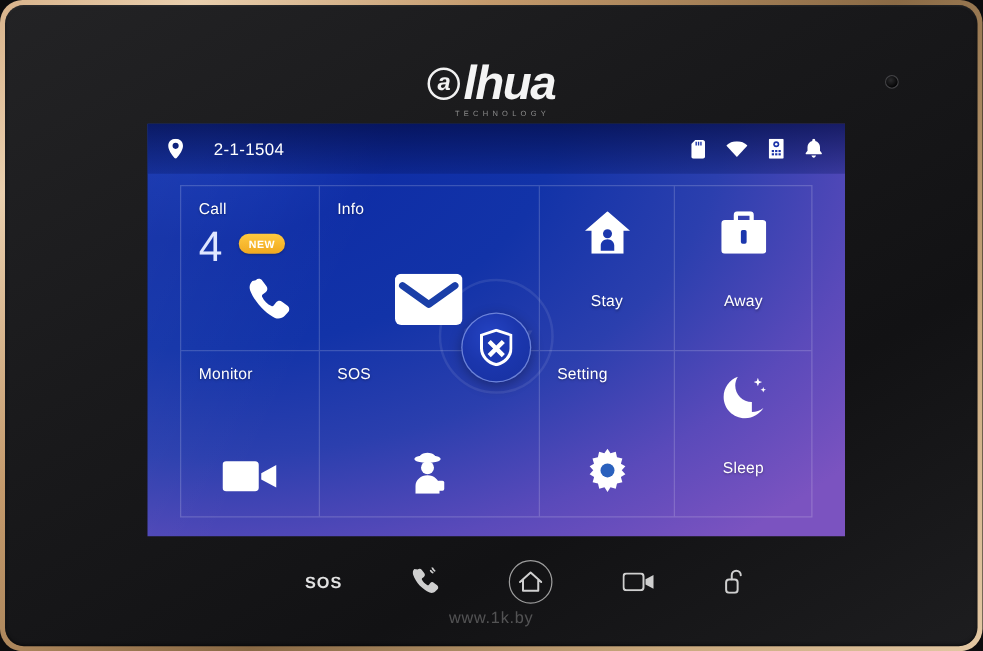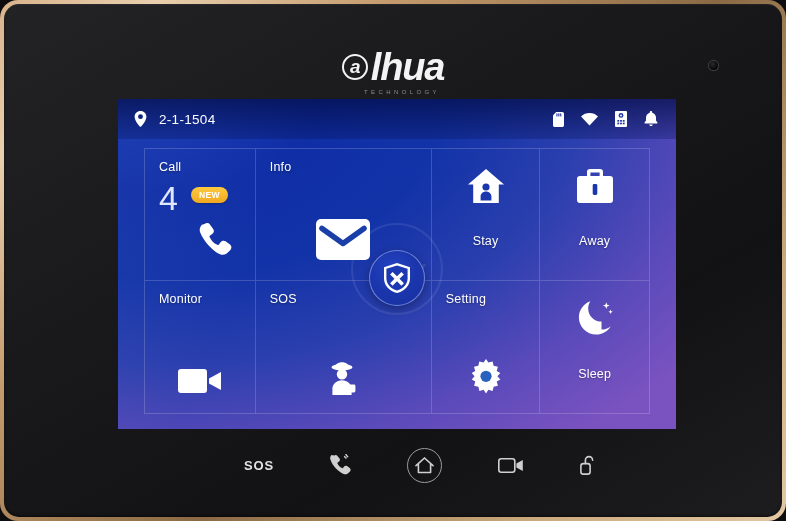--- a/index.html
+++ b/index.html
@@ -65,21 +65,21 @@
     background:linear-gradient(115deg,rgba(255,255,255,.05) 0%,rgba(255,255,255,0) 30%);
   }
 
   
   #statusbar{
     position:absolute; left:0; right:0; top:0; height:40px;
     display:flex; align-items:center; padding:0 18px 0 16px;
     background:linear-gradient(180deg,rgba(3,12,70,.72),rgba(6,20,92,.30));
     z-index:6;
   }
-  #loc{ display:flex; align-items:center; gap:12px; }
+  #loc{ display:flex; align-items:center; gap:24px; }
   #loc-text{ color:#fff; font-size:13.5px; letter-spacing:.3px; }
   #sysicons{ margin-left:auto; display:flex; align-items:center; gap:17px; }
   .sysic{ display:flex; align-items:center; justify-content:center; }
 
   
   #grid{
     position:absolute; left:26px; top:49px; right:26px; bottom:15px;
     display:grid;
     grid-template-columns:1.02fr 1.62fr 1fr 1fr;
     grid-template-rows:1fr 1fr;
@@ -362,15 +362,16 @@
       <span class="key">
         <span>
           <svg width="16" height="20" viewBox="0 0 16 20">
               <path d="M5.4 8.4V5.2a3.6 3.6 0 0 1 7.2 0" stroke="#cfcfcf" stroke-width="1.6" fill="none" stroke-linecap="round"></path>
               <rect x="0.9" y="8.6" width="9.2" height="10.5" rx="2.4" stroke="#cfcfcf" stroke-width="1.6" fill="none"></rect>
             </svg>
         </span>
       </span>
     </div>
 
+    <div id="wm-bottom">www.1k.by</div>
 
   </div>
 </div>
 
 </body></html>

